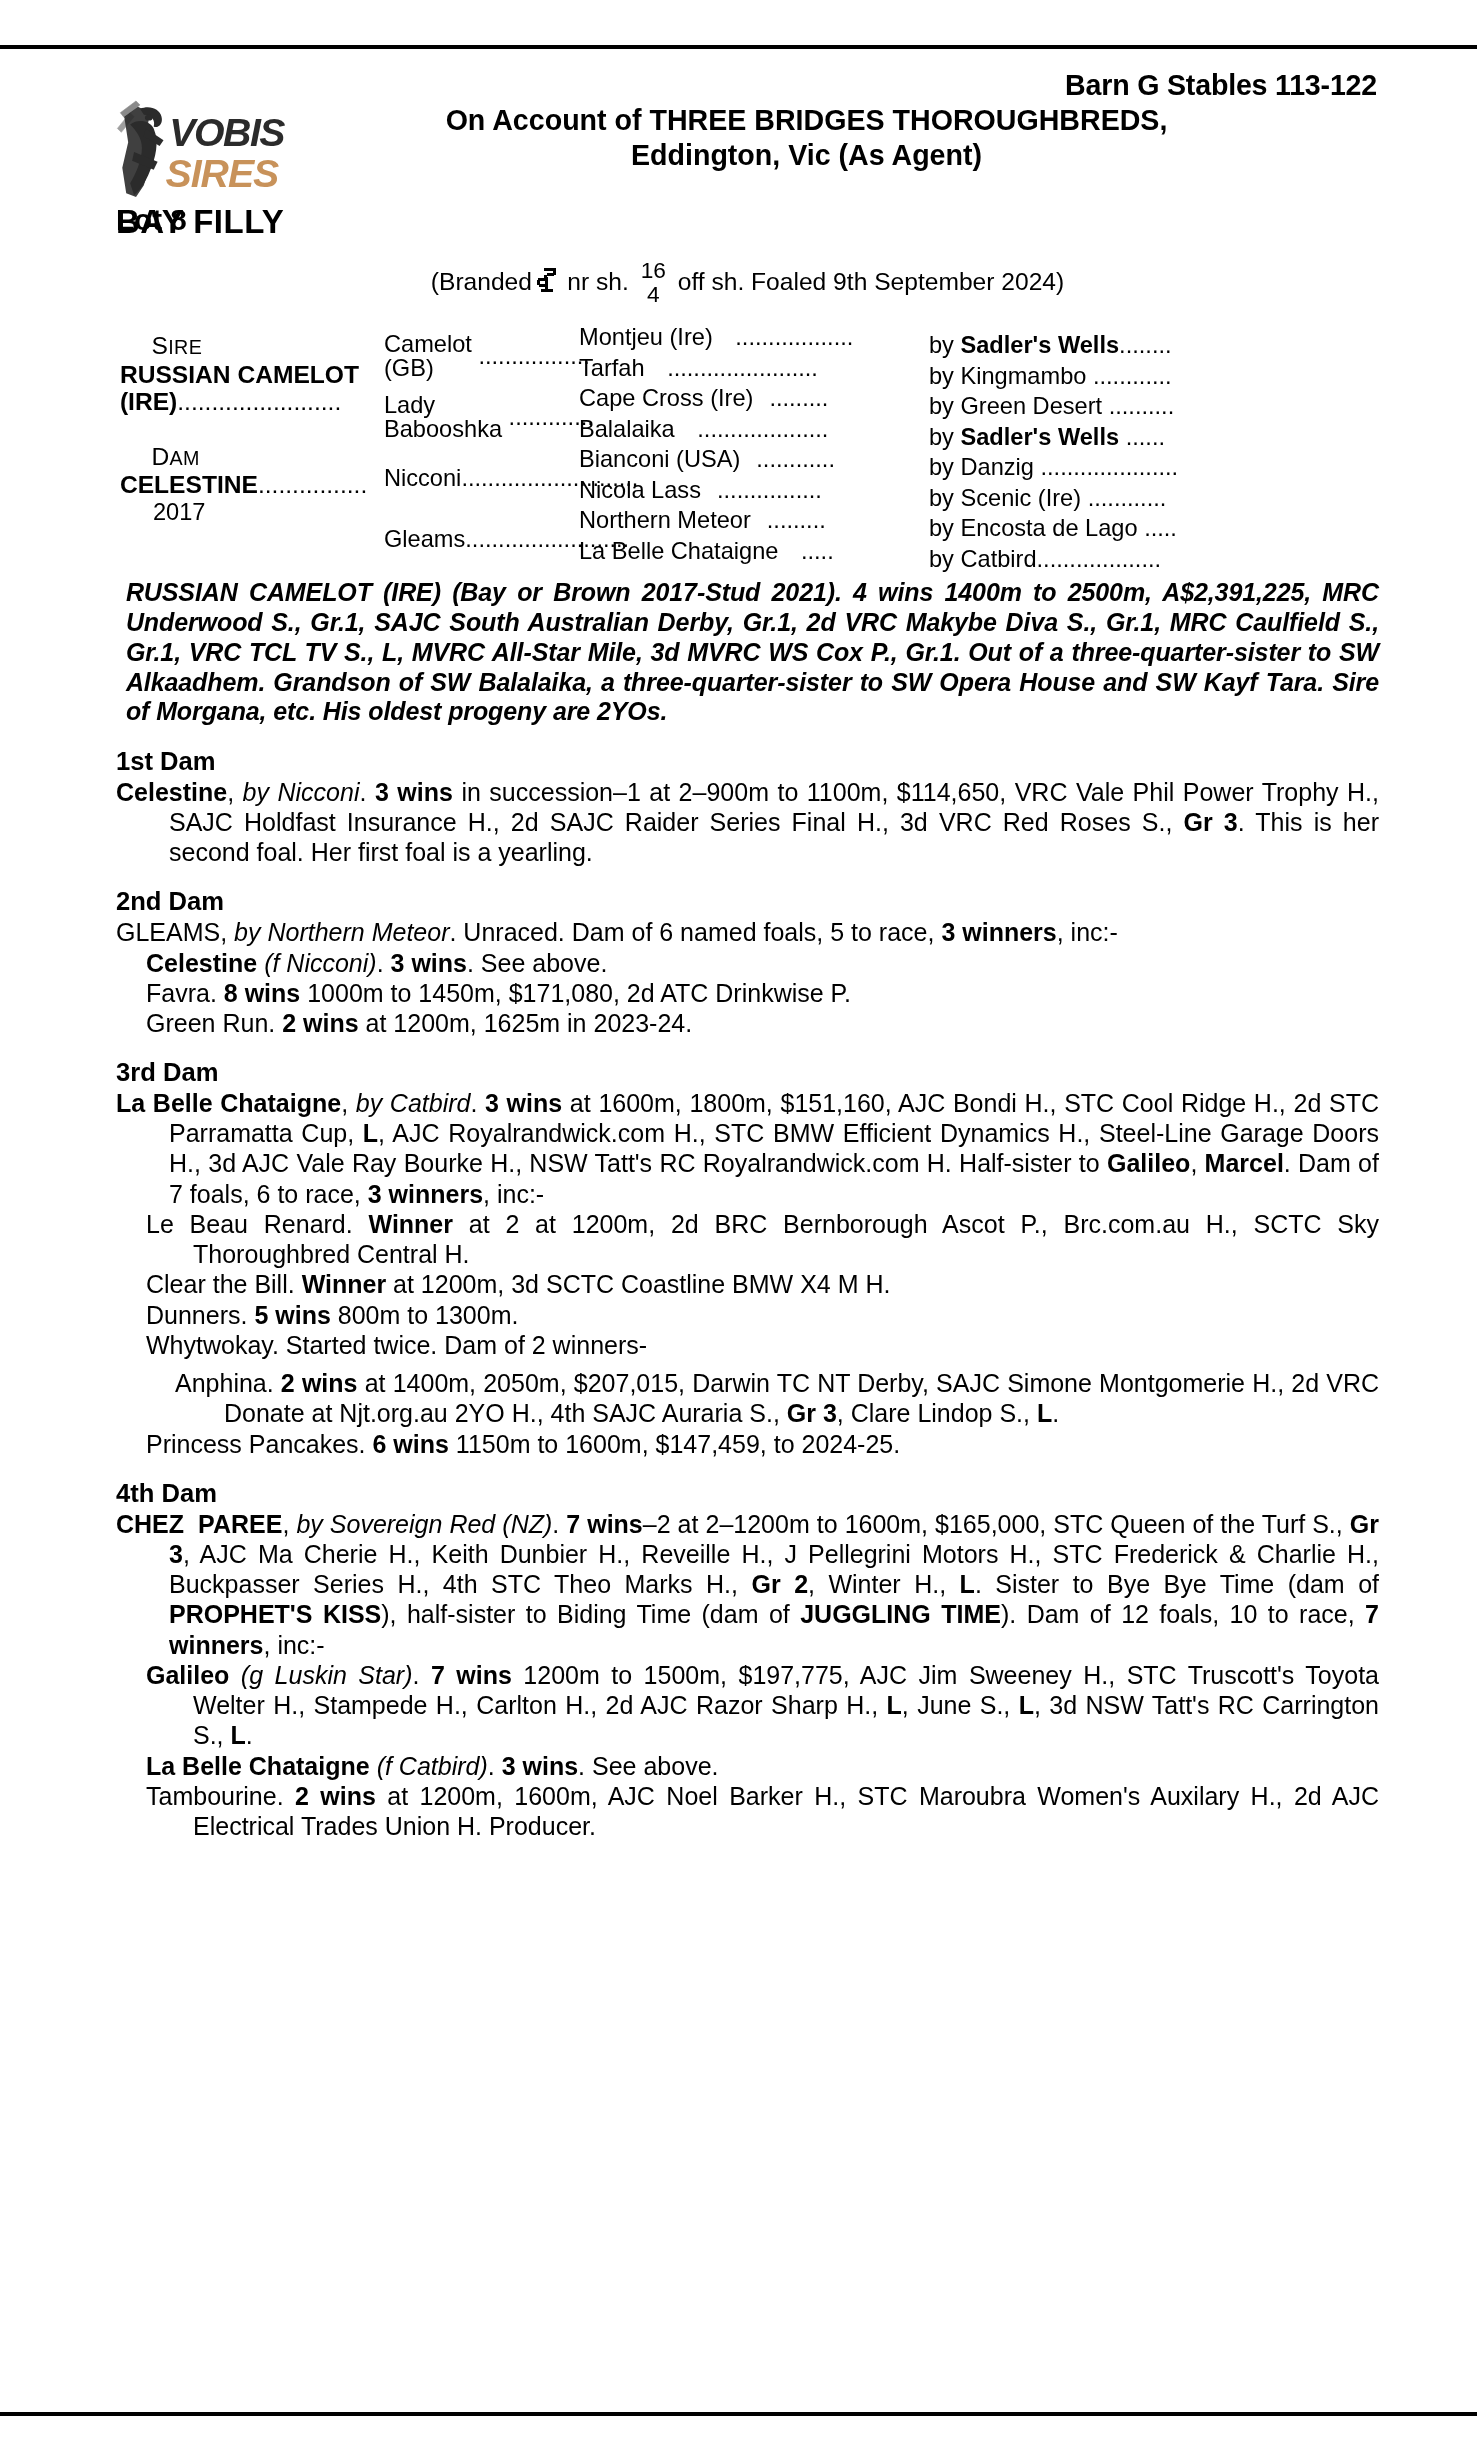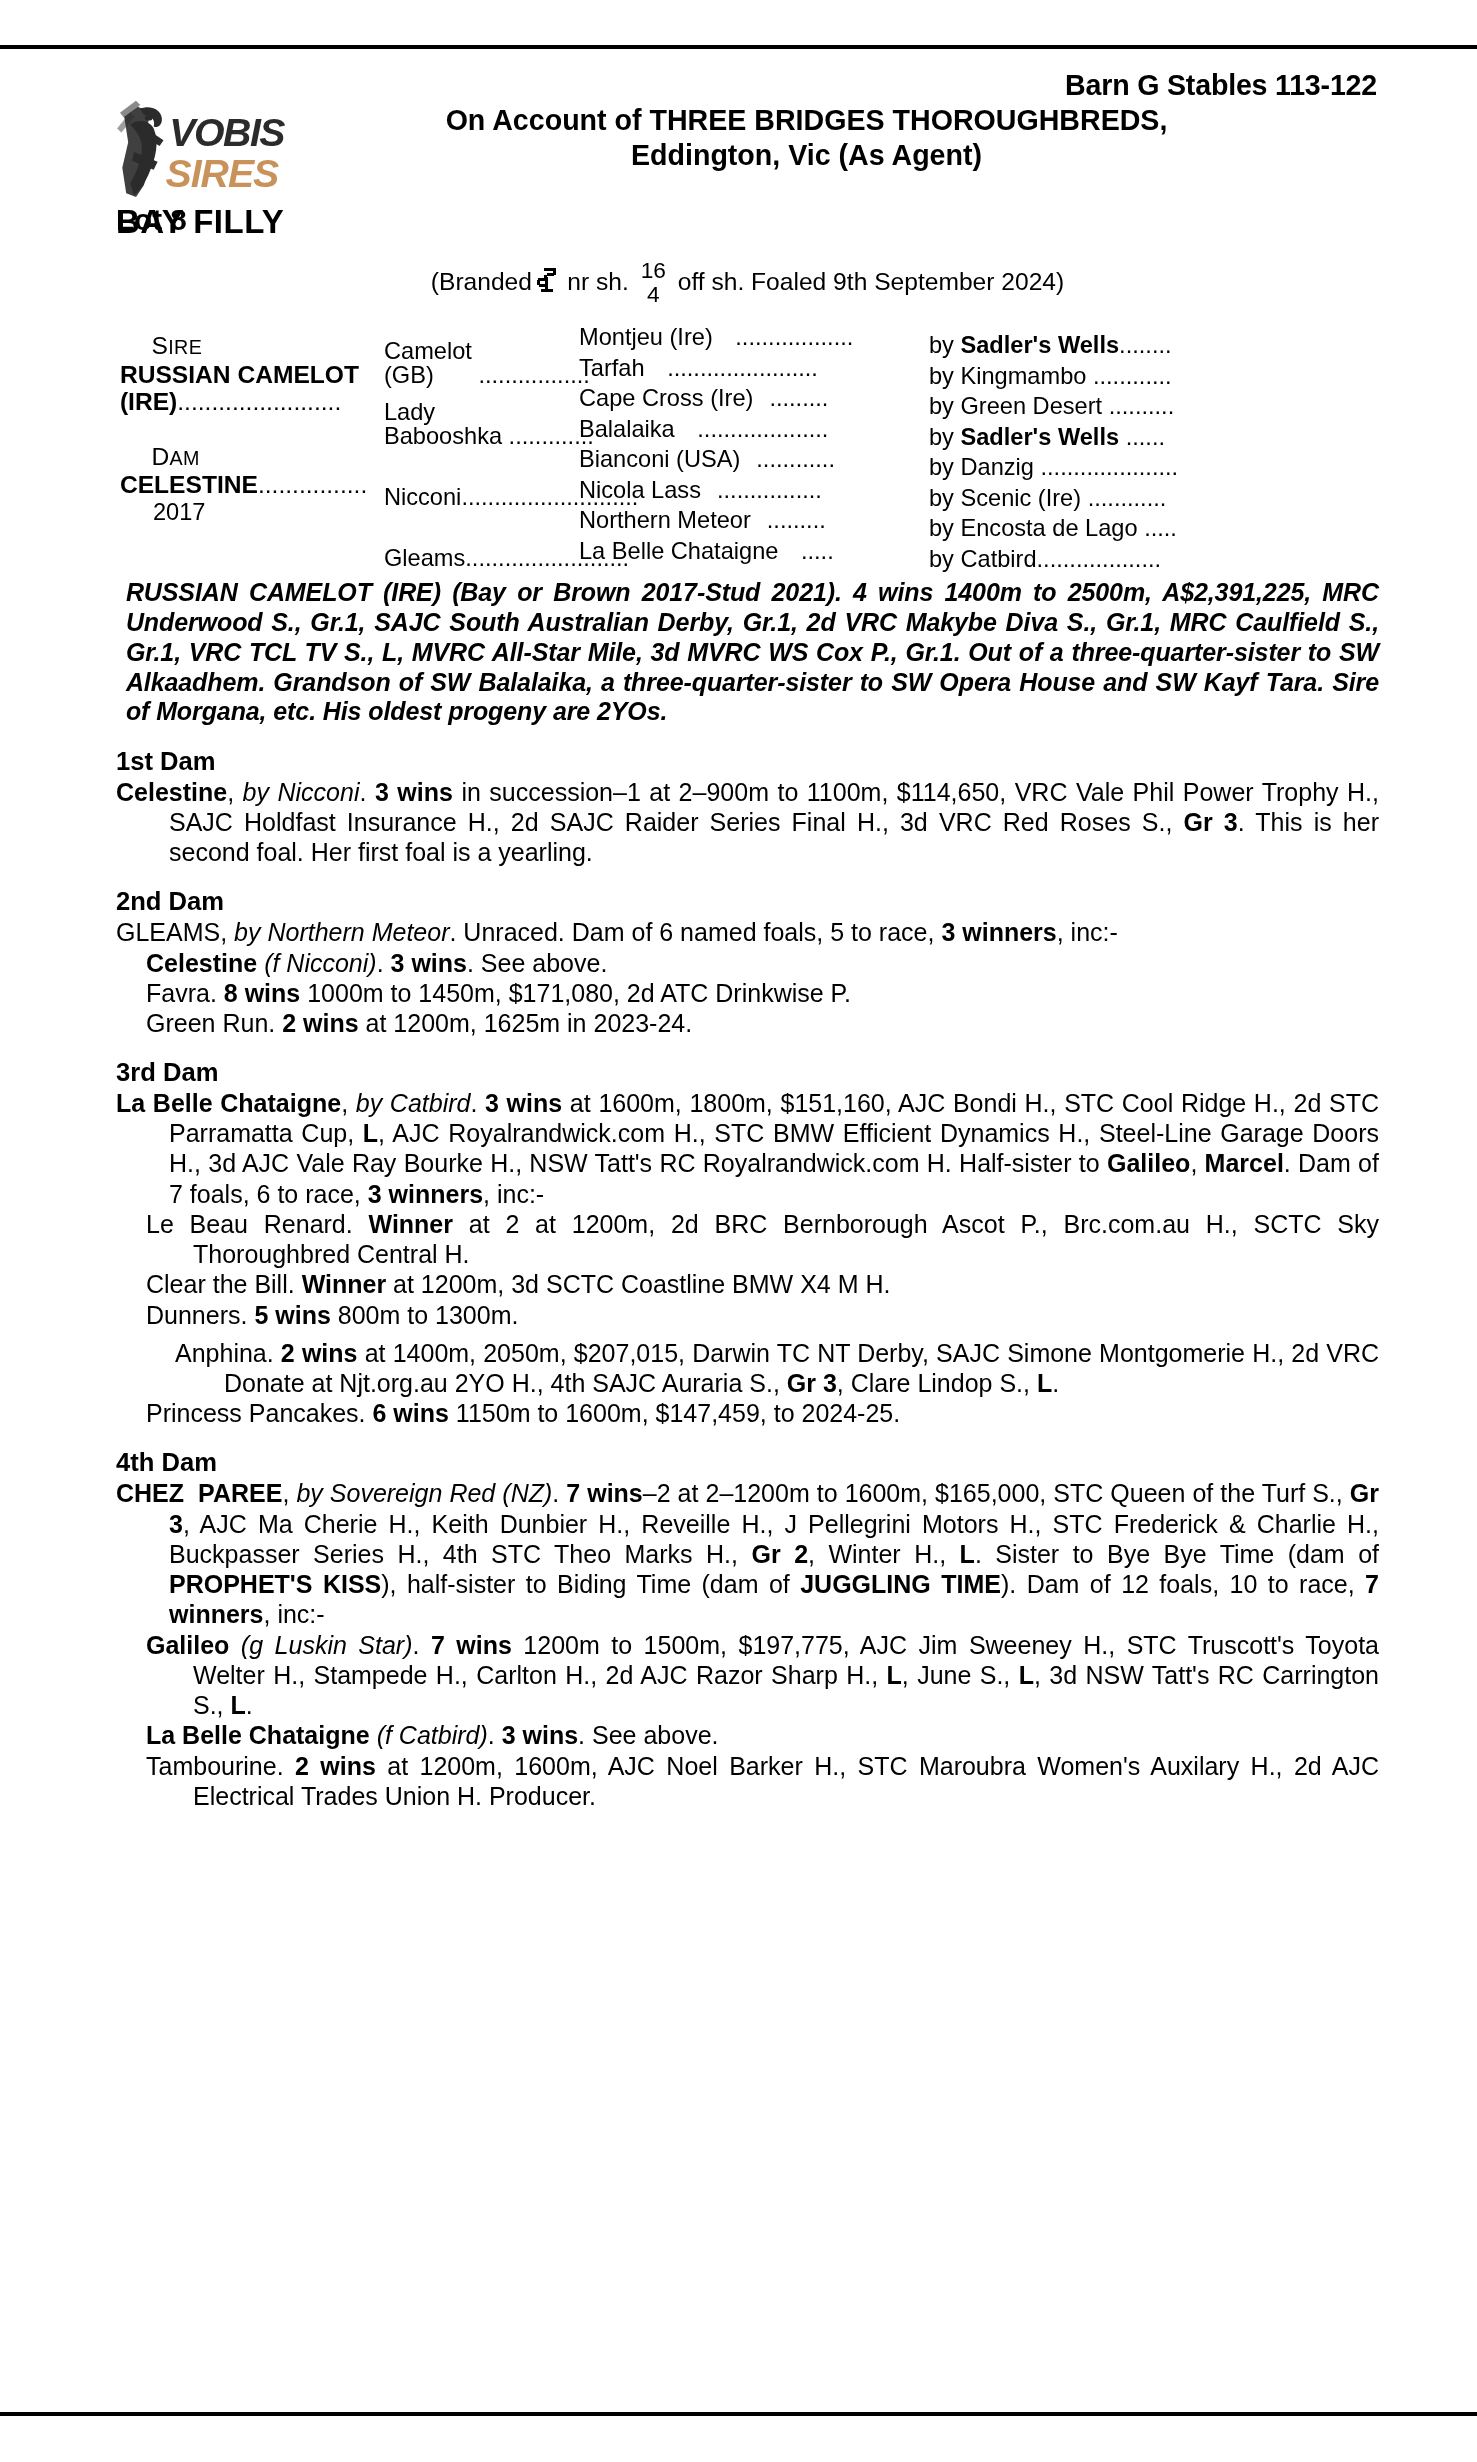--- a/index.html
+++ b/index.html
@@ -102,21 +102,21 @@
     font-size:19.7px;
     letter-spacing:0.4px;
     display:block;
     padding-left:31.5px;
     margin-bottom:3px;
   }
   .smallcap .big { font-size:24.6px; }
   .sirename { font-weight:bold; font-size:24.6px; line-height:1.08; display:block; }
   .yearline { display:block; padding-left:33px; font-size:23.6px; margin-top:2px; }
   .dots { letter-spacing:0px; font-weight:normal; }
-  .b-row { height:30.5px; display:flex; align-items:flex-end; }
+  .b-row { height:30.5px; display:flex; align-items:center; }
   .c-row { height:30.5px; display:flex; align-items:flex-start; white-space:nowrap;gap:16px; }
   .d-row { height:30.5px; display:flex; align-items:flex-start; white-space:nowrap; }
 
   .ped-col-b .b-row:nth-child(1) { margin-top:0px; }
   .ped-col-b .b-row { height:61px; }
 
   
   .sirepara {
     font-style:italic;
     font-weight:bold;
@@ -343,20 +343,21 @@
         <div class="damhead">2nd Dam</div>
         <div class="entry">GLEAMS, <i>by Northern Meteor</i>. Unraced. Dam of 6 named foals, 5 to race, <b>3 winners</b>, inc:-</div>
         <div class="entry lvl1"><b>Celestine</b> <i>(f Nicconi)</i>. <b>3 wins</b>. See above.</div>
         <div class="entry lvl1">Favra. <b>8 wins</b> 1000m to 1450m, $171,080, 2d ATC Drinkwise P.</div>
         <div class="entry lvl1">Green Run. <b>2 wins</b> at 1200m, 1625m in 2023-24.</div>
         <div class="damhead">3rd Dam</div>
         <div class="entry"><b>La Belle Chataigne</b>, <i>by Catbird</i>. <b>3 wins</b> at 1600m, 1800m, $151,160, AJC Bondi H., STC Cool Ridge H., 2d STC Parramatta Cup, <b>L</b>, AJC Royalrandwick.com H., STC BMW Efficient Dynamics H., Steel-Line Garage Doors H., 3d AJC Vale Ray Bourke H., NSW Tatt's RC Royalrandwick.com H. Half-sister to <b>Galileo</b>, <b>Marcel</b>. Dam of 7 foals, 6 to race, <b>3 winners</b>, inc:-</div>
         <div class="entry lvl1">Le Beau Renard. <b>Winner</b> at 2 at 1200m, 2d BRC Bernborough Ascot P., Brc.com.au H., SCTC Sky Thoroughbred Central H.</div>
         <div class="entry lvl1">Clear the Bill. <b>Winner</b> at 1200m, 3d SCTC Coastline BMW X4 M H.</div>
         <div class="entry lvl1">Dunners. <b>5 wins</b> 800m to 1300m.</div>
+        <div class="entry lvl1">Whytwokay. Started twice. Dam of 2 winners-</div>
         <div class="entry lvl2">Anphina. <b>2 wins</b> at 1400m, 2050m, $207,015, Darwin TC NT Derby, SAJC Simone Montgomerie H., 2d VRC Donate at Njt.org.au 2YO H., 4th SAJC Auraria S., <b>Gr 3</b>, Clare Lindop S., <b>L</b>.</div>
         <div class="entry lvl1">Princess Pancakes. <b>6 wins</b> 1150m to 1600m, $147,459, to 2024-25.</div>
         <div class="damhead">4th Dam</div>
         <div class="entry"><b>CHEZ&nbsp; PAREE</b>, <i>by Sovereign Red (NZ)</i>. <b>7 wins</b>–2 at 2–1200m to 1600m, $165,000, STC Queen of the Turf S., <b>Gr 3</b>, AJC Ma Cherie H., Keith Dunbier H., Reveille H., J Pellegrini Motors H., STC Frederick &amp; Charlie H., Buckpasser Series H., 4th STC Theo Marks H., <b>Gr 2</b>, Winter H., <b>L</b>. Sister to Bye Bye Time (dam of <b>PROPHET'S KISS</b>), half-sister to Biding Time (dam of <b>JUGGLING TIME</b>). Dam of 12 foals, 10 to race, <b>7 winners</b>, inc:-</div>
         <div class="entry lvl1"><b>Galileo</b> <i>(g Luskin Star)</i>. <b>7 wins</b> 1200m to 1500m, $197,775, AJC Jim Sweeney H., STC Truscott's Toyota Welter H., Stampede H., Carlton H., 2d AJC Razor Sharp H., <b>L</b>, June S., <b>L</b>, 3d NSW Tatt's RC Carrington S., <b>L</b>.</div>
         <div class="entry lvl1"><b>La Belle Chataigne</b> <i>(f Catbird)</i>. <b>3 wins</b>. See above.</div>
         <div class="entry lvl1">Tambourine. <b>2 wins</b> at 1200m, 1600m, AJC Noel Barker H., STC Maroubra Women's Auxilary H., 2d AJC Electrical Trades Union H. Producer.</div>
       </div>
 
   </div>

